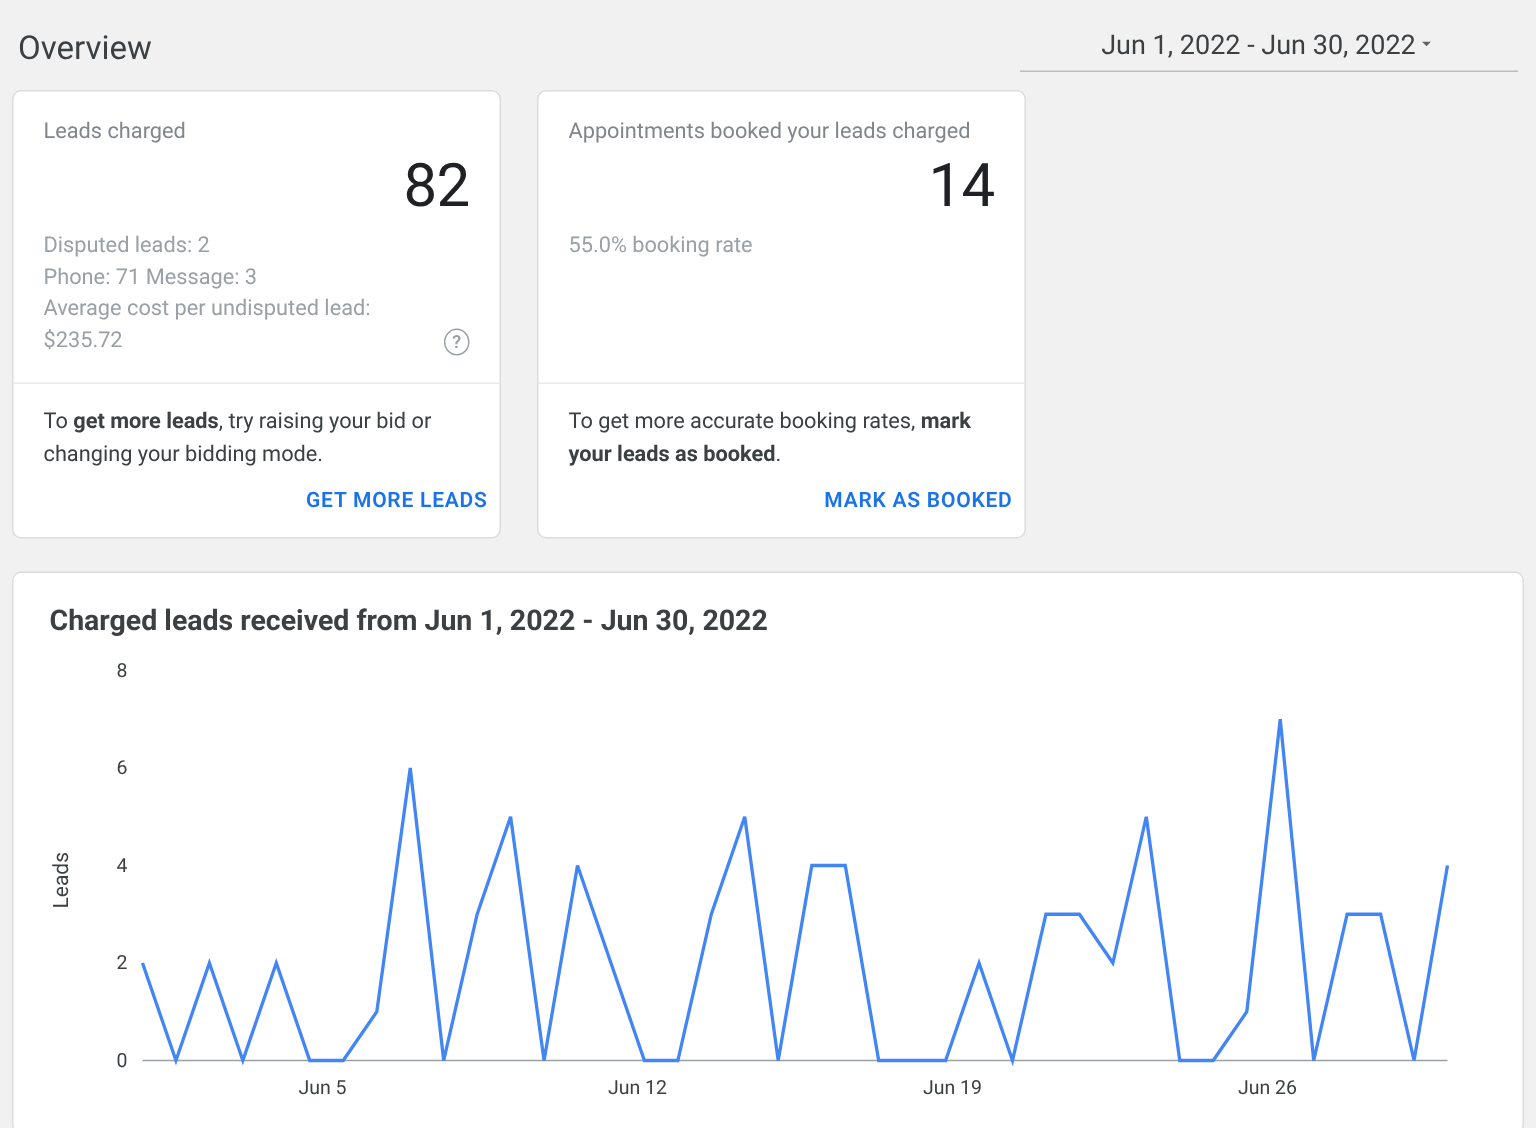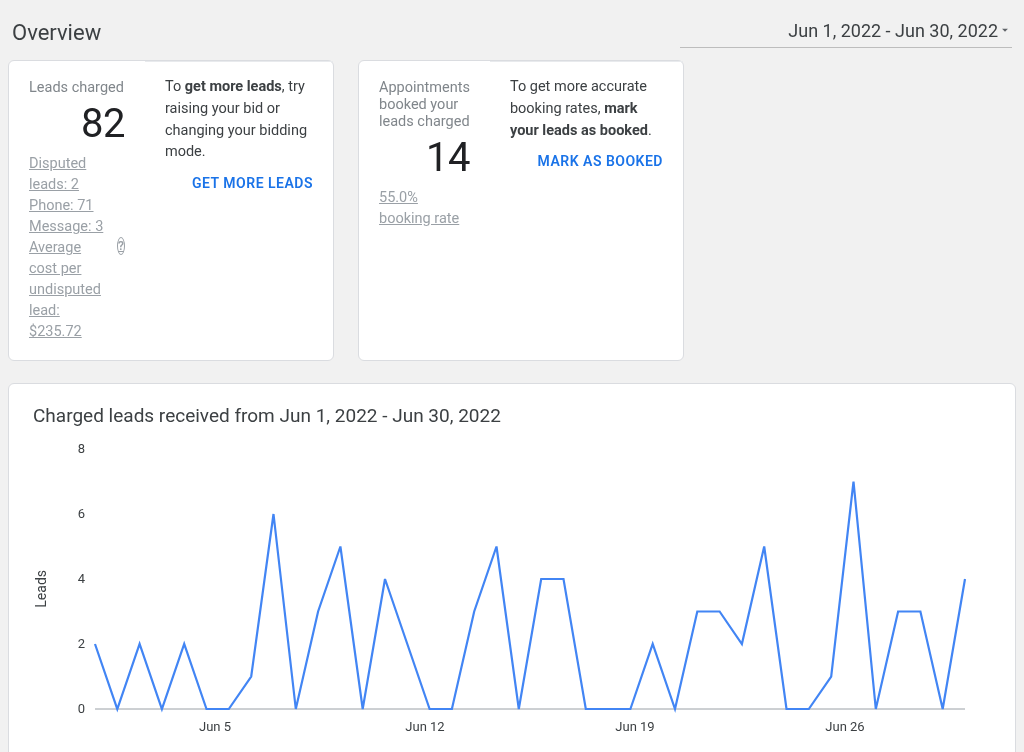--- a/index.html
+++ b/index.html
@@ -16,72 +16,72 @@
     display: flex;
     justify-content: space-between;
     align-items: center;
     padding: 8px 4px 12px 4px;
     gap: 14px;
   }
   .header h2 { font-size: 22px; font-weight: 400; color: #3c4043; }
   .date-picker {
     display: flex;
     align-items: center;
-    justify-content: flex-end;
+    justify-content: center;
     width: 332px;
     font-size: 18px;
     color: #3c4043;
     border-bottom: 1px solid #bdbdbd;
     padding: 4px 0 6px 0;
     cursor: pointer;
   }
   .date-picker svg { width: 14px; height: 14px; fill: #5f6368; }
   .cards { display: flex; gap: 24px; }
   .card {
     background: #fff;
     border: 1px solid #dadce0;
     border-radius: 6px;
     width: 326px;
     display: flex;
-    flex-direction: row;
+    flex-direction: column;
   }
   .card-body { padding: 18px 20px 18px 20px; flex: 1; }
   .card-label { font-size: 14.5px; color: #80868b; }
   .card-number { font-size: 40px; font-weight: 400; color: #202124; margin: 4px 0 6px 0; letter-spacing: -0.5px; text-align: right; }
-  .card-dim { font-size: 14.5px; color: #9aa0a6; line-height: 1.45; text-decoration: underline; }
-  .avgline { display: flex; align-items: flex-start; gap: 6px; }
+  .card-dim { font-size: 14.5px; color: #9aa0a6; line-height: 1.45; }
+  .avgline { display: flex; align-items: flex-end; gap: 6px; }
   .help-icon {
     display: inline-flex; align-items: center; justify-content: center;
     width: 18px; height: 18px; border: 1.2px solid #9aa0a6; border-radius: 50%;
     color: #9aa0a6; font-size: 12px; font-weight: 600; line-height: 1;
   }
   .card-footer {
     border-top: 1px solid #e8eaed;
-    padding: 14px 20px 6px 20px;
+    padding: 14px 8px 6px 20px;
     font-size: 14.5px;
     color: #3c4043;
   }
   .card-footer .tip { line-height: 1.5; }
   .card-footer .cta {
     text-align: right;
     color: #1a73e8;
     font-weight: 600;
     letter-spacing: 0.5px;
     font-size: 14px;
     padding: 12px 0 10px 0;
     cursor: pointer;
   }
   .chart-card {
     background: #fff;
     border: 1px solid #dadce0;
     border-radius: 6px;
     margin-top: 22px;
     padding: 20px 24px 18px 24px;
   }
-  .chart-title { font-size: 19px; font-weight: 400; color: #3c4043; margin-bottom: 12px; }
+  .chart-title { font-size: 19px; font-weight: 700; color: #3c4043; margin-bottom: 12px; }
   .chart-wrap { position: relative; display: flex; }
   .ylabel {
     writing-mode: vertical-rl;
     transform: rotate(180deg);
     font-size: 14px; color: #3c4043;
     align-self: center;
     margin-right: 6px;
   }
   svg.chart { display: block; }
   .ytick { font-size: 13px; fill: #3c4043; }

